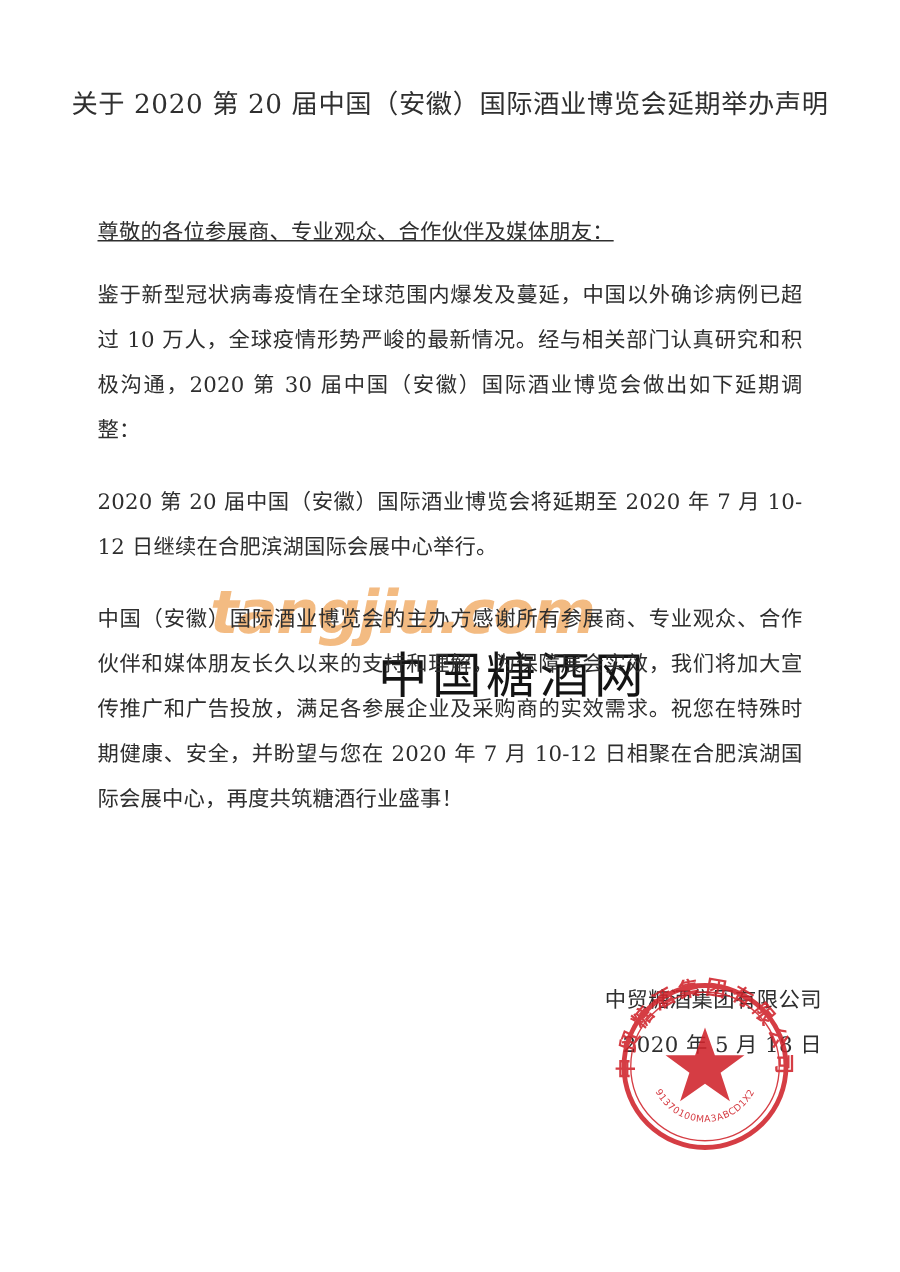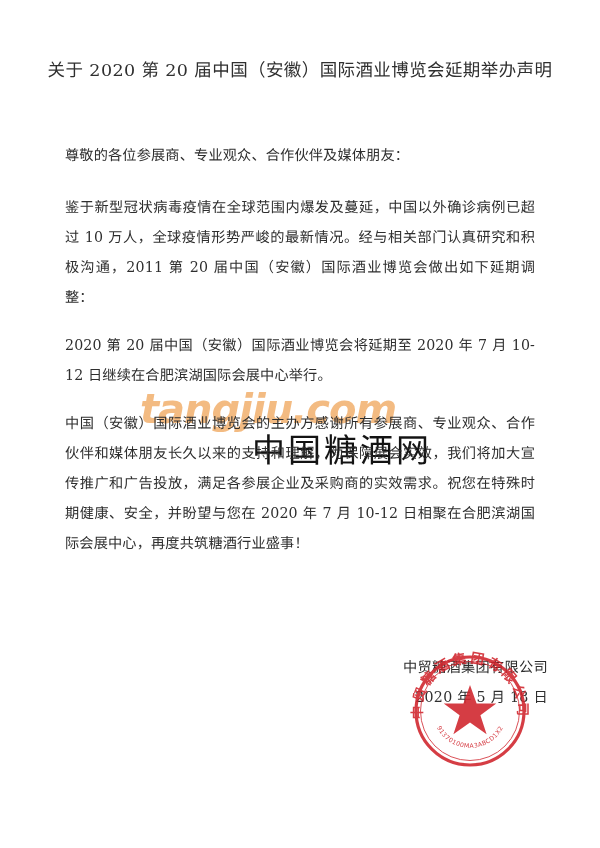--- a/index.html
+++ b/index.html
@@ -45,21 +45,21 @@
     font-size: 14.2px;
     line-height: 30px;
     text-align: justify;
     text-justify: inter-ideograph;
     color: #2e2e2e;
     letter-spacing: 0.15px;
     margin: 0 0 18px 0;
     position: relative;
     z-index: 3;
   }
-  .para.salutation { margin-bottom: 22px; }
+  .para.salutation { margin-bottom: 12px; text-decoration: underline; }
   .para.last { margin-bottom: 12px; }
 
   
   #watermark {
     position: absolute;
     left: 140px;
     top: 386px;
     width: 330px;
     height: 85px;
     z-index: 2;
@@ -122,21 +122,21 @@
 </style>
 </head>
 <body>
 
 <div id="page">
 
   <div id="doc-title">关于 2020 第 20 届中国（安徽）国际酒业博览会延期举办声明</div>
 
   <div id="body-block">
     <p class="para salutation">尊敬的各位参展商、专业观众、合作伙伴及媒体朋友：</p>
-    <p class="para">鉴于新型冠状病毒疫情在全球范围内爆发及蔓延，中国以外确诊病例已超过 10 万人，全球疫情形势严峻的最新情况。经与相关部门认真研究和积极沟通，2011 第 20 届中国（安徽）国际酒业博览会做出如下延期调整：</p>
+    <p class="para">鉴于新型冠状病毒疫情在全球范围内爆发及蔓延，中国以外确诊病例已超过 10 万人，全球疫情形势严峻的最新情况。经与相关部门认真研究和积极沟通，2020 第 30 届中国（安徽）国际酒业博览会做出如下延期调整：</p>
     <p class="para">2020 第 20 届中国（安徽）国际酒业博览会将延期至 2020 年 7 月 10-12 日继续在合肥滨湖国际会展中心举行。</p>
     <p class="para last">中国（安徽）国际酒业博览会的主办方感谢所有参展商、专业观众、合作伙伴和媒体朋友长久以来的支持和理解，为保障展会实效，我们将加大宣传推广和广告投放，满足各参展企业及采购商的实效需求。祝您在特殊时期健康、安全，并盼望与您在 2020 年 7 月 10-12 日相聚在合肥滨湖国际会展中心，再度共筑糖酒行业盛事！</p>
   </div>
 
   <div id="watermark">
     <div id="wm-latin">tangjiu.com</div>
     <div id="wm-cn">中国糖酒网</div>
   </div>
 
   <div id="signature">

